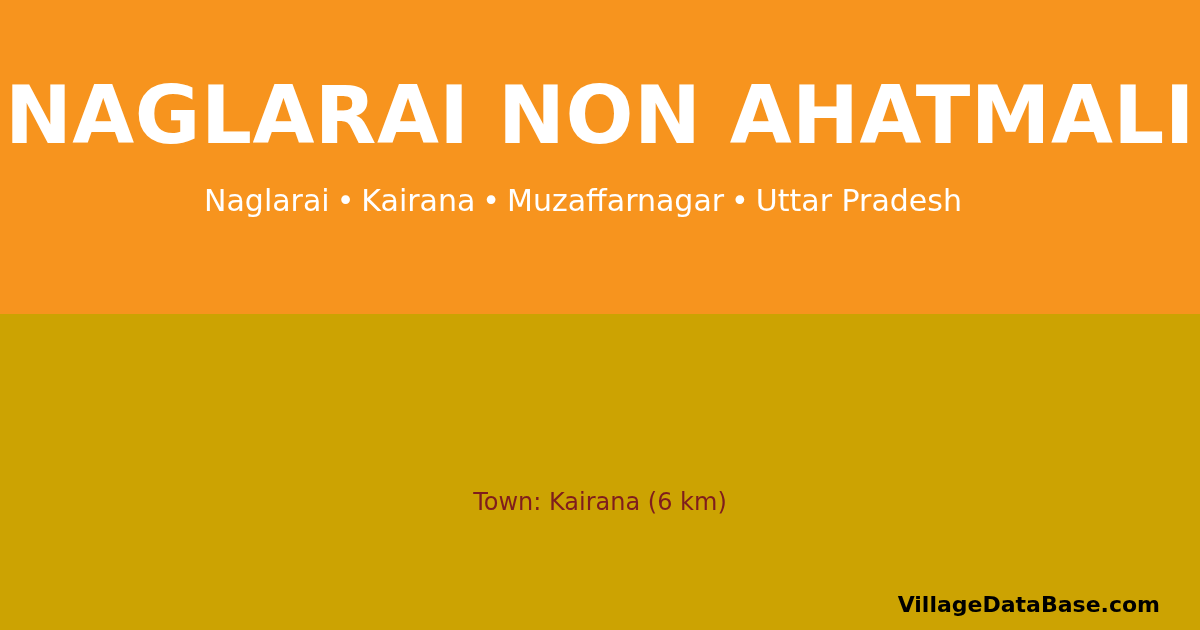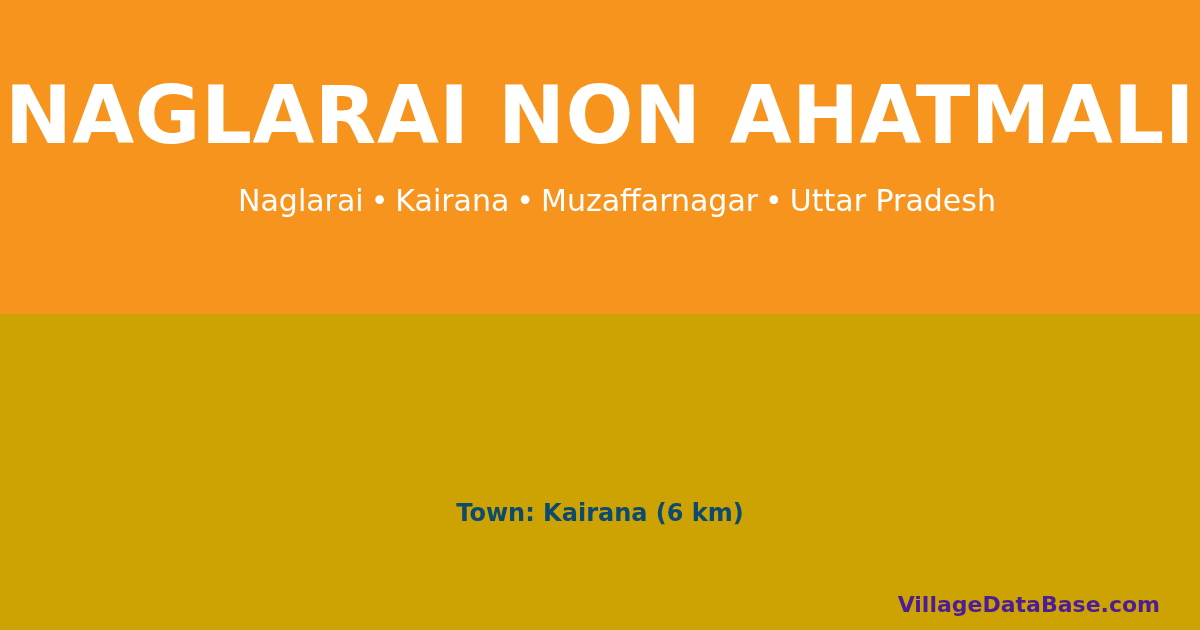--- a/index.html
+++ b/index.html
@@ -24,21 +24,21 @@
   .header-band {
     position: absolute;
     left: 0;
     top: 0;
     width: 1200px;
     height: 314px;
     background: #F7941E;
     box-sizing: border-box;
     display: flex;
     flex-direction: column;
-    align-items: flex-start;
+    align-items: flex-end;
     justify-content: flex-start;
   }
   .page-title {
     margin: 0;
     padding: 0;
     width: 100%;
     text-align: center;
     color: #FFFFFF;
     font-size: 80px;
     line-height: 80px;
@@ -69,36 +69,36 @@
     position: absolute;
     left: 0;
     top: 314px;
     width: 1200px;
     height: 316px;
     background: #CCA302;
   }
   .info-line {
     position: absolute;
     left: 0;
-    top: 12px;
+    top: 1px;
     width: 1200px;
     text-align: center;
-    color: #0c4a6e;
+    color: #7f1d1d;
     font-size: 24px;
     line-height: 24px;
-    font-weight: bold;
+    font-weight: normal;
     white-space: nowrap;
     margin-top: 175px;
   }
   
   .watermark {
     position: absolute;
     right: 40px;
     bottom: 14px;
-    color: #4c1d95;
+    color: #000000;
     font-size: 22px;
     line-height: 22px;
     font-weight: bold;
     white-space: nowrap;
   }
 </style>
 </head>
 <body>
 
 <div class="card">

